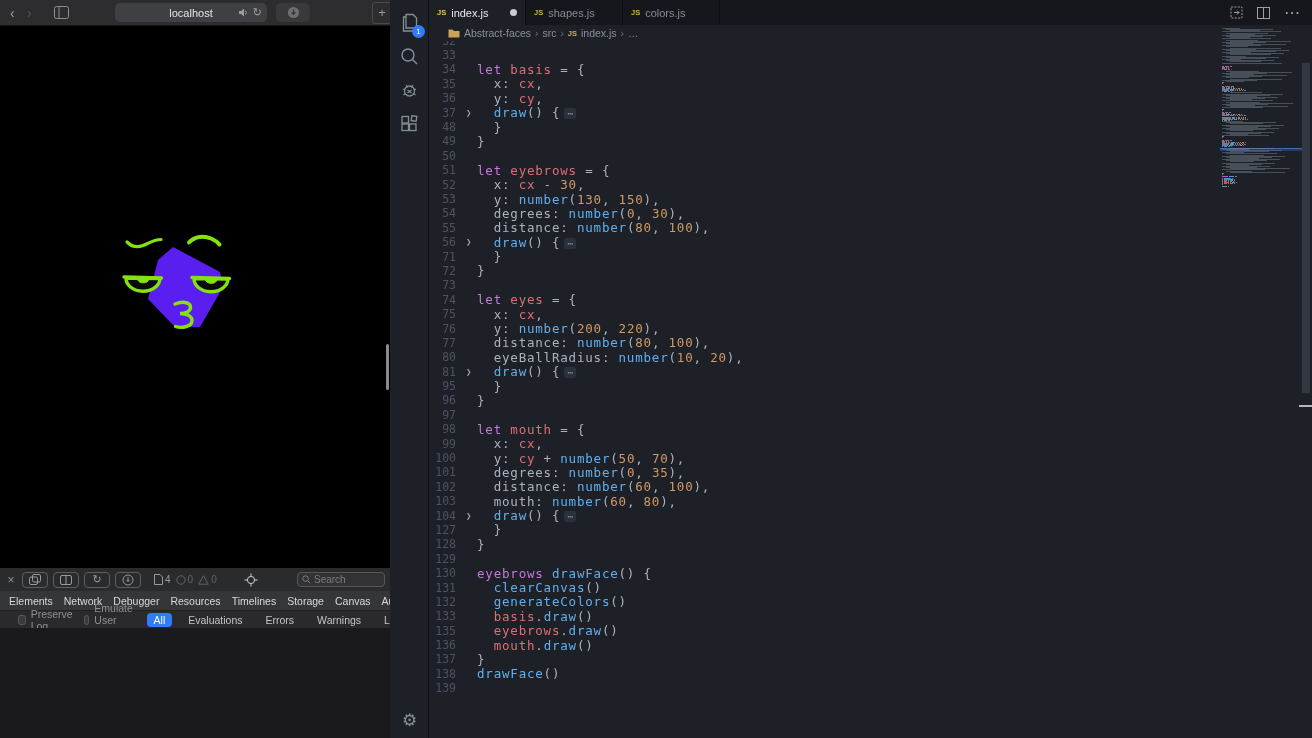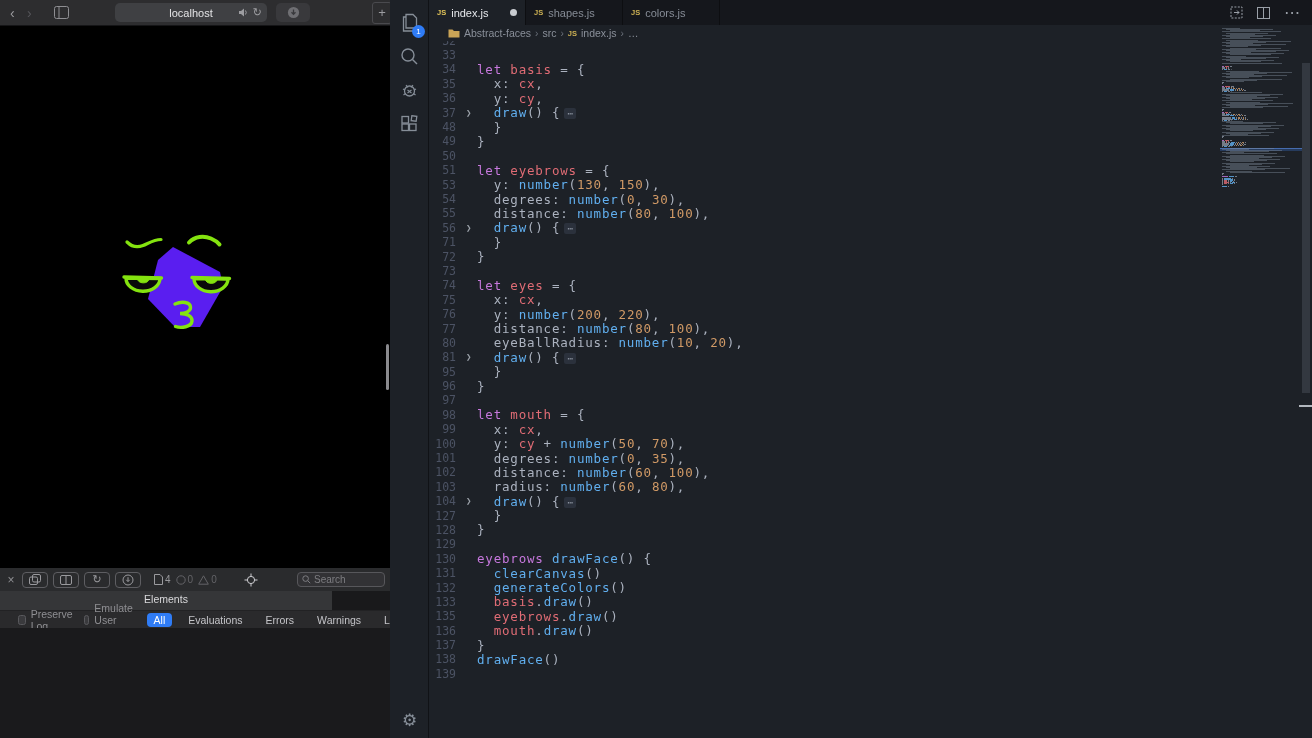--- a/index.html
+++ b/index.html
@@ -24,21 +24,21 @@
   .face-svg { position:absolute; left:90px; top:190px; }
 
   
   .inspector { position:absolute; left:0; top:568px; width:390px; height:170px; background:#19191b; }
   .i-toolbar { position:absolute; left:0; top:0; width:390px; height:23px; background:#2a2b2d; display:flex; align-items:center; gap:5px; padding:0 5px; }
   .i-btn { border:1px solid #5e5e62; border-radius:4px; width:26px; height:16px; display:flex; align-items:center; justify-content:center; color:#9a9a9e; }
   .i-plain { color:#9a9a9e; display:flex; align-items:center; gap:2px; font-size:10px; }
   .dim { color:#636367; }
   .i-close { color:#8e8e92; font-size:12px; width:12px; text-align:center; }
   .i-search { margin-left:auto; width:88px; height:15px; border:1px solid #57575b; border-radius:4px; background:#323235; display:flex; align-items:center; gap:3px; padding:0 4px; color:#7d7d81; font-size:10px; }
-  .i-tabs { position:absolute; left:0; top:23px; width:332px; height:19px; background:#353638; display:flex; align-items:center; padding:0 4px; gap:1px;flex-direction:column; }
+  .i-tabs { position:absolute; left:0; top:23px; width:390px; height:19px; background:#353638; display:flex; align-items:center; padding:0 4px; gap:1px; }
   .i-tab { color:#d9d9db; font-size:10.5px; padding:1.5px 5px; border-radius:3px; white-space:nowrap; }
   .i-tab.active { background:#26272a; }
   .i-tab-plus { color:#9d9da1; font-size:12px; padding:0 4px; }
   .i-filters { position:absolute; left:0; top:42px; width:390px; height:18px; background:#2a2a2c; display:flex; align-items:center; gap:9px; padding:0 18px; border-top:1px solid #222224; }
   .chk { display:flex; align-items:center; gap:5px; color:#8f8f93; font-size:10.5px; }
   .chk-box { width:10px; height:10px; background:#3a3a3d; border:1px solid #59595d; border-radius:2.5px; }
   .pill { color:#c4c4c8; font-size:10.5px; padding:1px 7px; border-radius:4px; }
   .pill.active { color:#fff; }
   .i-console { position:absolute; left:0; top:60px; width:390px; height:110px; background:#1a1a1c; font-size:10.5px; }
 
@@ -307,20 +307,25 @@
               <span class="ln">50</span>
               <span class="foldc"></span>
               <span class="src"></span>
             </div>
             <div class="row">
               <span class="ln">51</span>
               <span class="foldc"></span>
               <span class="src"><span class="tk-kw">let </span><span class="tk-var">eyebrows</span><span class="tk-pun"> = {</span></span>
             </div>
             <div class="row">
+              <span class="ln">52</span>
+              <span class="foldc"></span>
+              <span class="src"><span class="tk-pun">  x: </span><span class="tk-var">cx</span><span class="tk-pun"> - </span><span class="tk-num">30</span><span class="tk-pun">,</span></span>
+            </div>
+            <div class="row">
               <span class="ln">53</span>
               <span class="foldc"></span>
               <span class="src"><span class="tk-pun">  y: </span><span class="tk-fn">number</span><span class="tk-pun">(</span><span class="tk-num">130</span><span class="tk-pun">, </span><span class="tk-num">150</span><span class="tk-pun">),</span></span>
             </div>
             <div class="row">
               <span class="ln">54</span>
               <span class="foldc"></span>
               <span class="src"><span class="tk-pun">  degrees: </span><span class="tk-fn">number</span><span class="tk-pun">(</span><span class="tk-num">0</span><span class="tk-pun">, </span><span class="tk-num">30</span><span class="tk-pun">),</span></span>
             </div>
             <div class="row">
@@ -414,21 +419,21 @@
               <span class="src"><span class="tk-pun">  degrees: </span><span class="tk-fn">number</span><span class="tk-pun">(</span><span class="tk-num">0</span><span class="tk-pun">, </span><span class="tk-num">35</span><span class="tk-pun">),</span></span>
             </div>
             <div class="row">
               <span class="ln">102</span>
               <span class="foldc"></span>
               <span class="src"><span class="tk-pun">  distance: </span><span class="tk-fn">number</span><span class="tk-pun">(</span><span class="tk-num">60</span><span class="tk-pun">, </span><span class="tk-num">100</span><span class="tk-pun">),</span></span>
             </div>
             <div class="row">
               <span class="ln">103</span>
               <span class="foldc"></span>
-              <span class="src"><span class="tk-pun">  radius: </span><span class="tk-fn">number</span><span class="tk-pun">(</span><span class="tk-num">60</span><span class="tk-pun">, </span><span class="tk-num">80</span><span class="tk-pun">),</span></span>
+              <span class="src"><span class="tk-pun">  mouth: </span><span class="tk-fn">number</span><span class="tk-pun">(</span><span class="tk-num">60</span><span class="tk-pun">, </span><span class="tk-num">80</span><span class="tk-pun">),</span></span>
             </div>
             <div class="row">
               <span class="ln">104</span>
               <span class="foldc">❯</span>
               <span class="src"><span class="tk-pun">  </span><span class="tk-fn">draw</span><span class="tk-pun">() {</span><span class="tk-elide">⋯</span></span>
             </div>
             <div class="row">
               <span class="ln">127</span>
               <span class="foldc"></span>
               <span class="src"><span class="tk-pun">  }</span></span>

